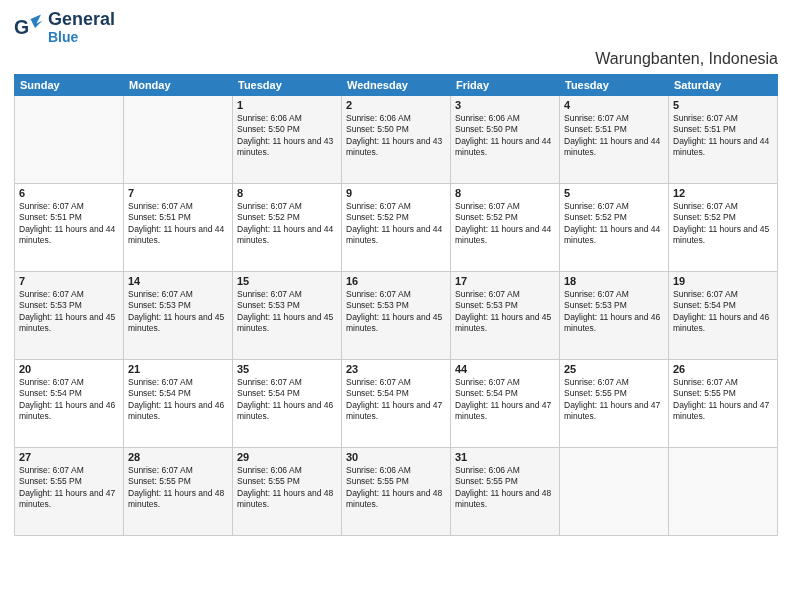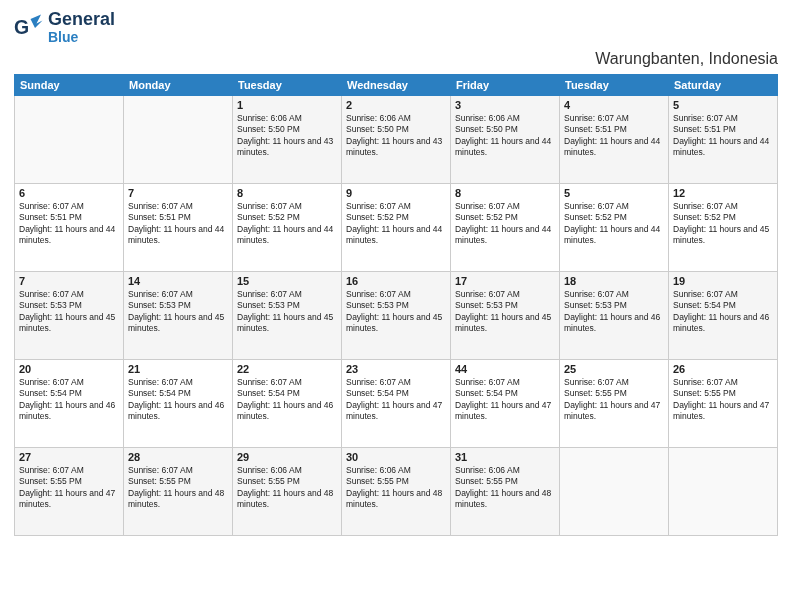--- a/index.html
+++ b/index.html
@@ -260,21 +260,21 @@
 Sunset: 5:54 PM
 Daylight: 11 hours and 46 minutes.</div>
           </td>
           <td>
             <span class="day-number">21</span>
             <div class="day-info" style="white-space: pre-line;">Sunrise: 6:07 AM
 Sunset: 5:54 PM
 Daylight: 11 hours and 46 minutes.</div>
           </td>
           <td>
-            <span class="day-number">22</span>
+            <span class="day-number">35</span>
             <div class="day-info" style="white-space: pre-line;">Sunrise: 6:07 AM
 Sunset: 5:54 PM
 Daylight: 11 hours and 46 minutes.</div>
           </td>
           <td>
             <span class="day-number">23</span>
             <div class="day-info" style="white-space: pre-line;">Sunrise: 6:07 AM
 Sunset: 5:54 PM
 Daylight: 11 hours and 47 minutes.</div>
           </td>

